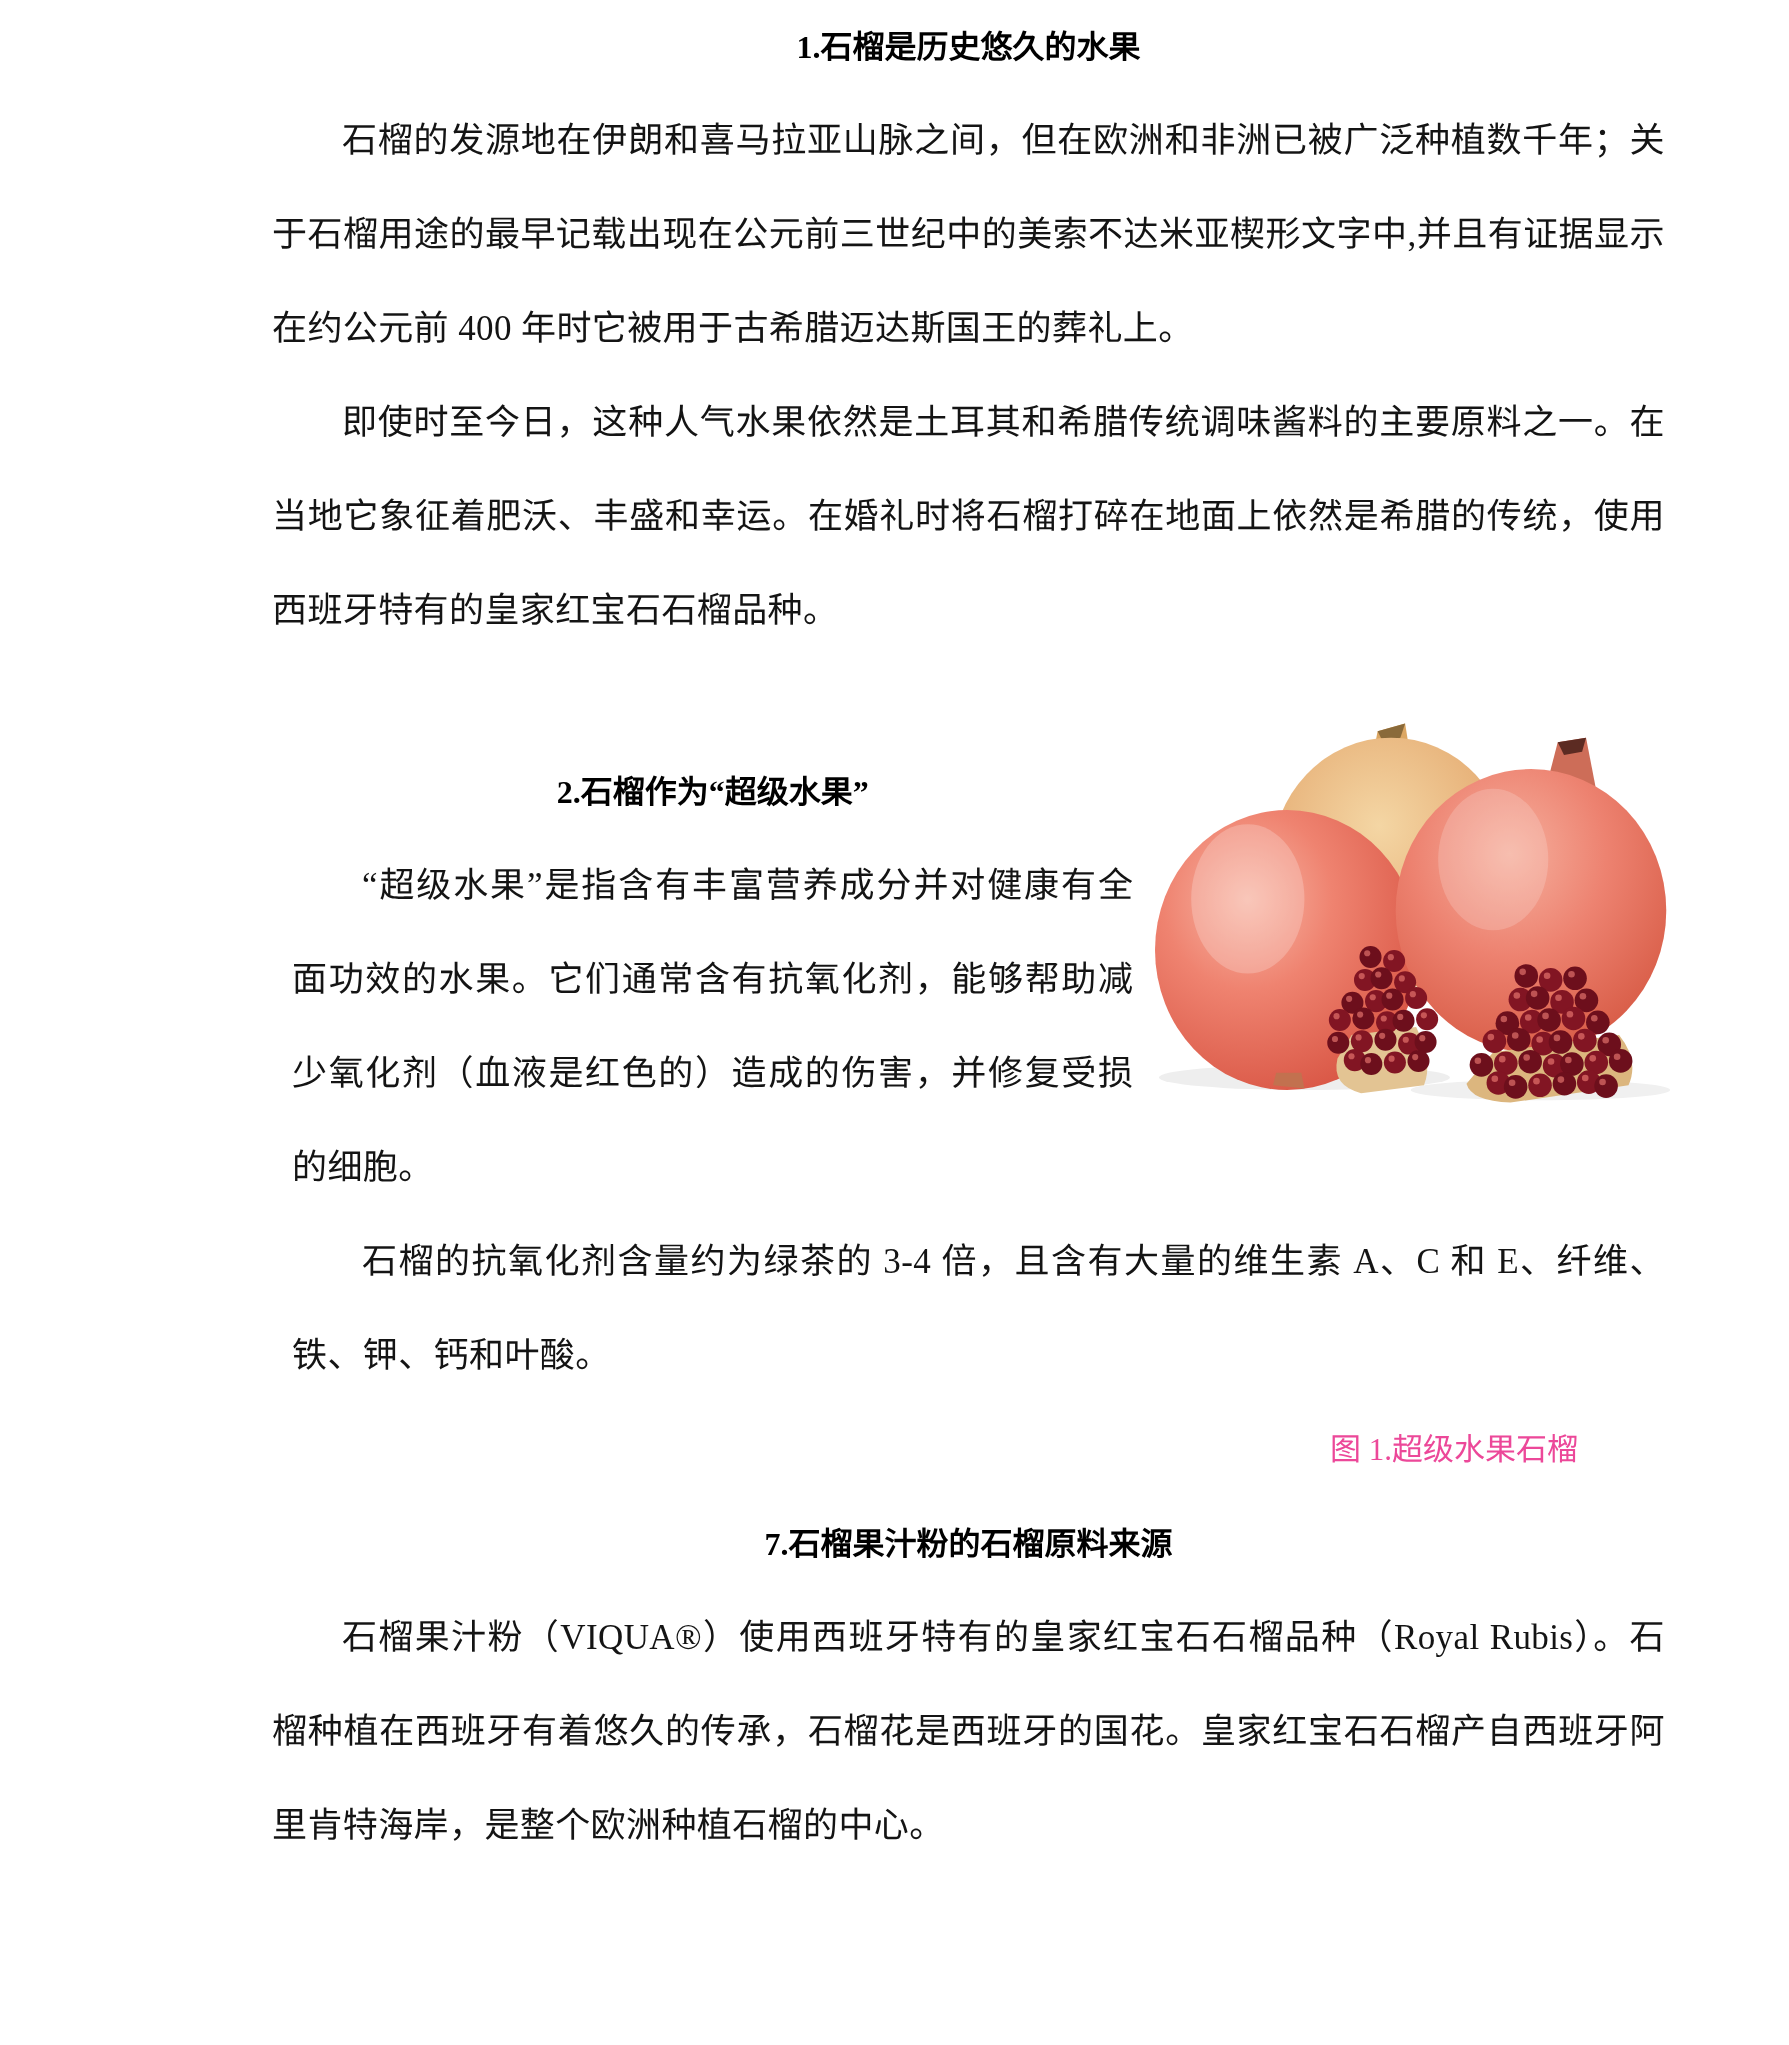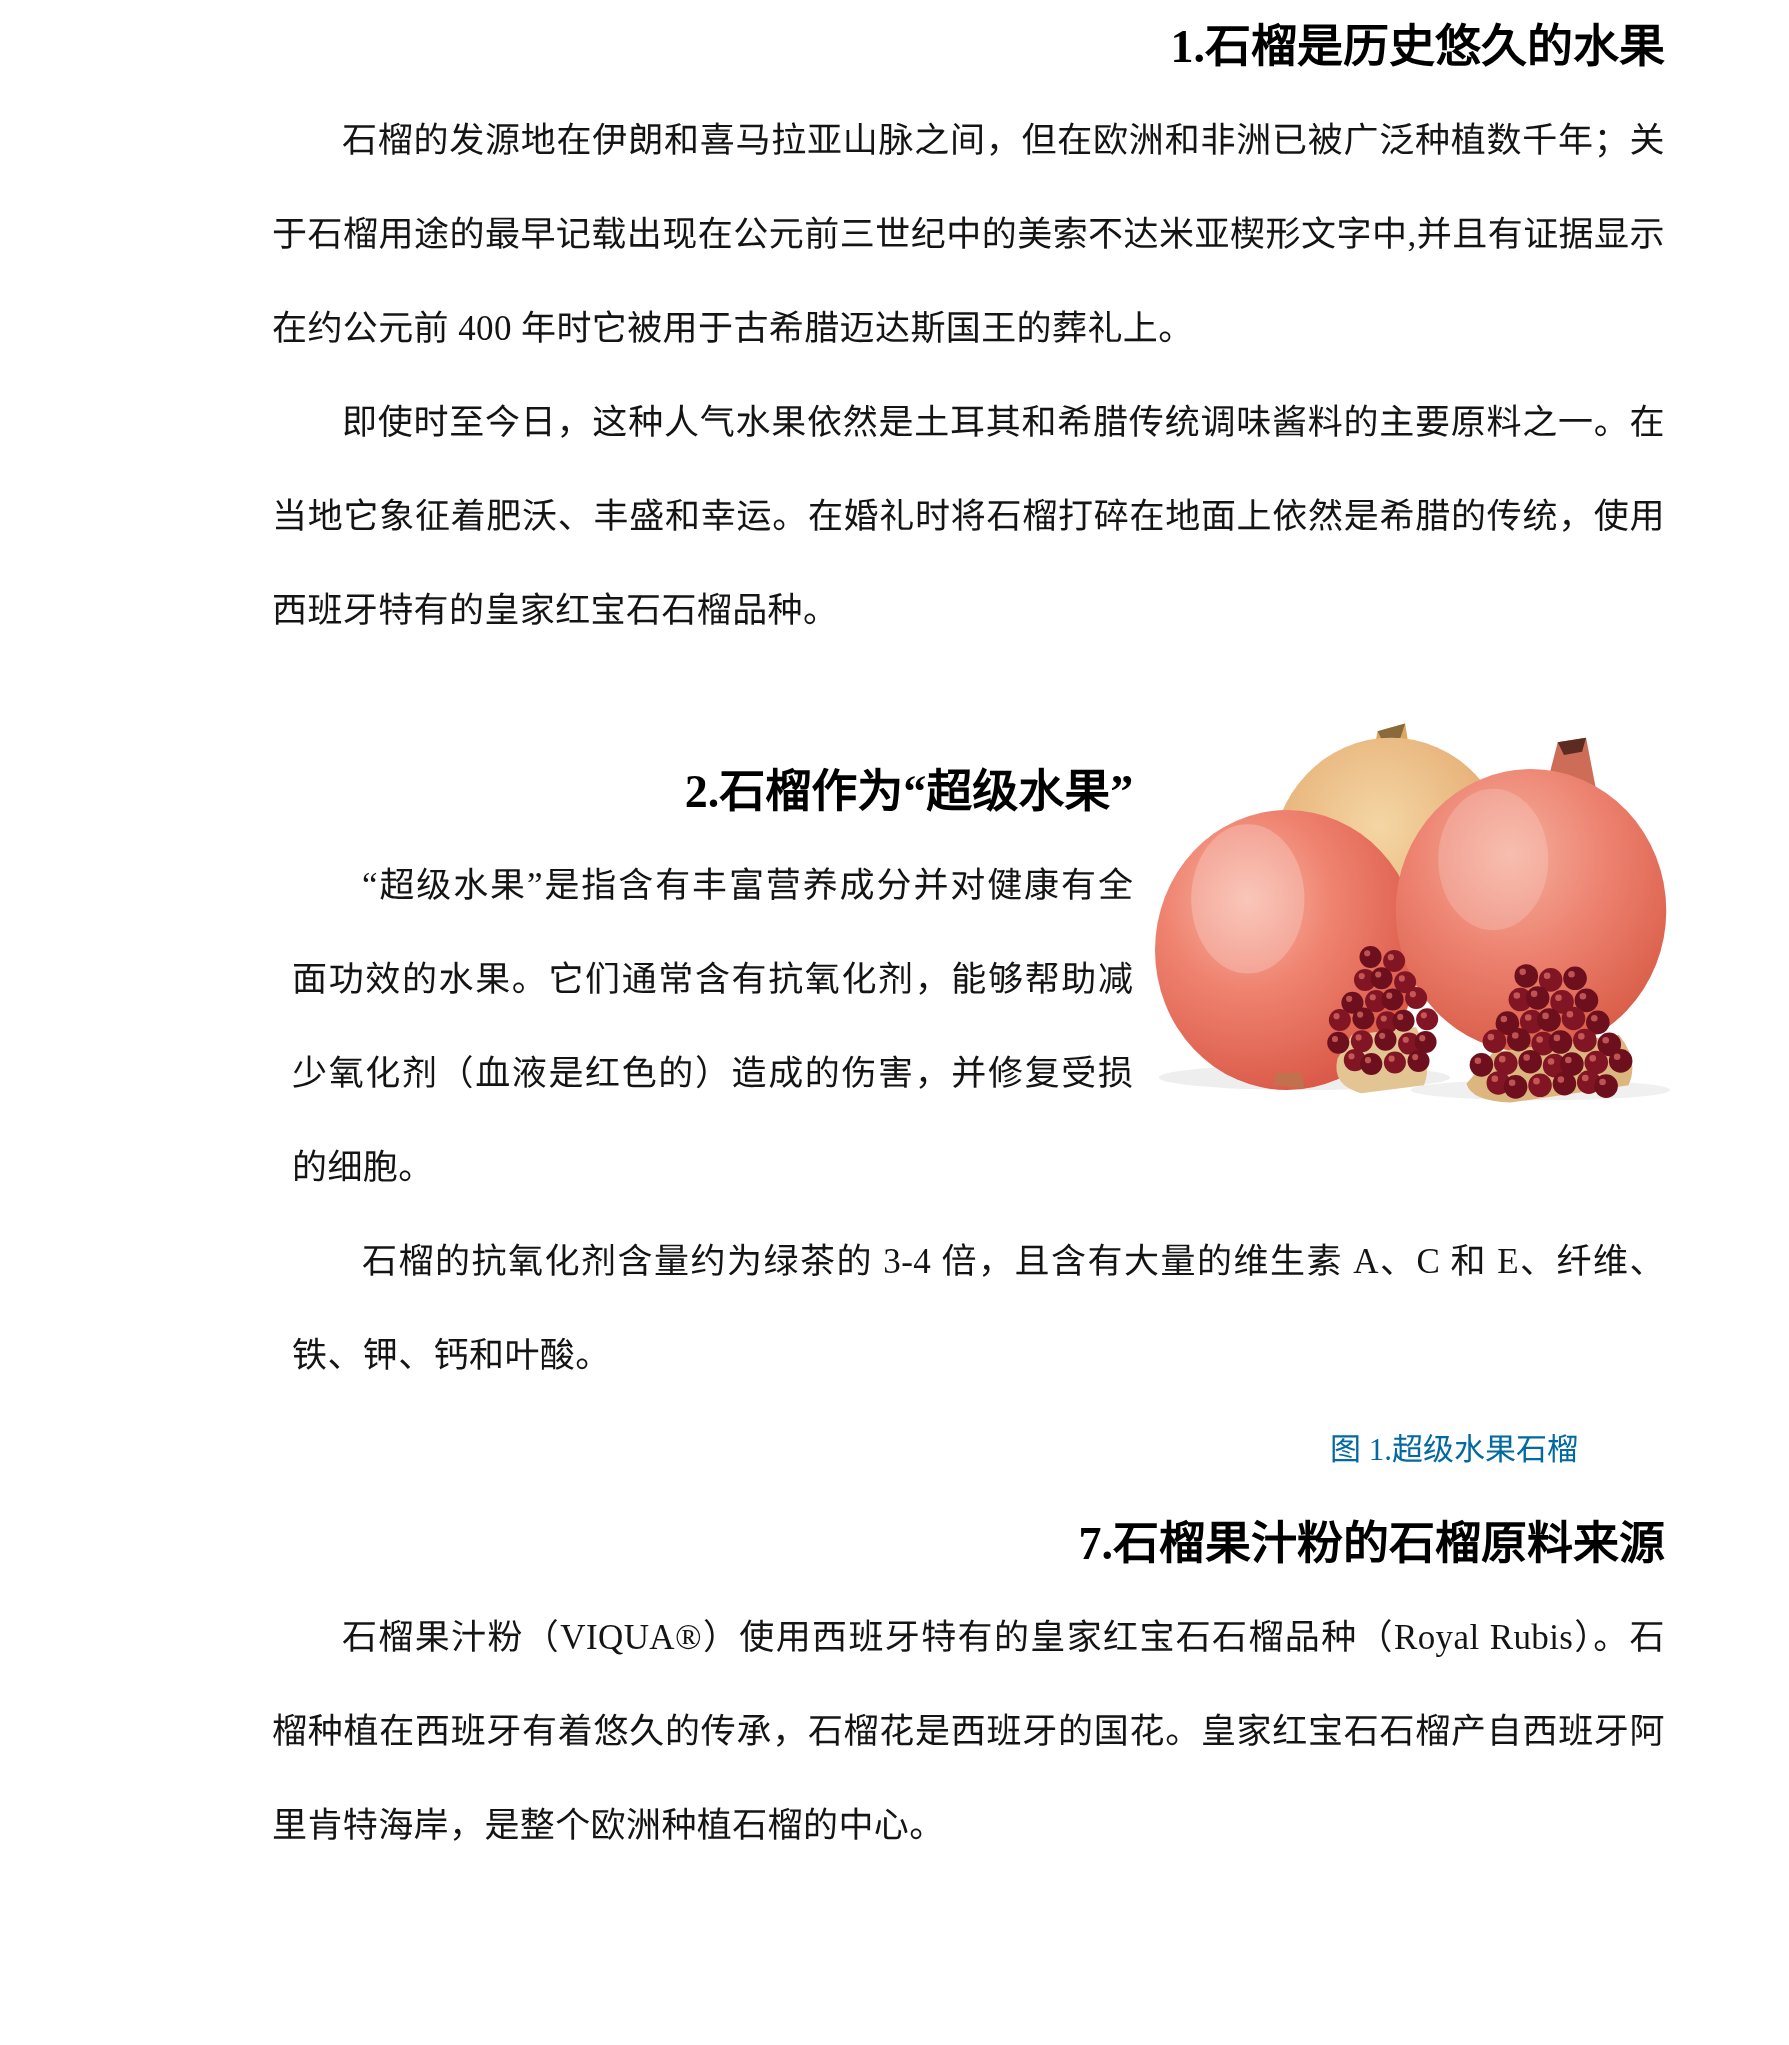--- a/index.html
+++ b/index.html
@@ -12,26 +12,26 @@
     width: 1789px;
     height: 2046px;
     box-sizing: border-box;
     padding: 0 124px 0 272px;
     background: #ffffff;
     overflow: hidden;
     color: #141414;
     font-family: "Liberation Serif", "DejaVu Serif", serif;
   }
   .sec-heading {
-    font-size: 46px;
+    font-size: 32px;
     font-weight: bold;
     color: #000000;
     line-height: 94px;
     margin: 0;
-    text-align: right;
+    text-align: center;
   }
   .body-para {
     font-size: 35px;
     line-height: 94px;
     margin: 0;
     text-align: justify;
     text-indent: 2em;
     letter-spacing: 0.4px;
   }
   .section-2 {
@@ -45,21 +45,21 @@
     margin: -31px -17.3px 15.7px 22px;
     background: #ffffff;
   }
   .figure-wrap svg { display: block; }
   .figure-caption {
     font-size: 31px;
     line-height: 94px;
     margin: 0;
     text-align: right;
     padding-right: 87px;
-    color: #0369a1;
+    color: #ec4899;
     clear: both;
   }
 </style>
 </head>
 <body>
 
 <div class="page">
 
   <h2 class="sec-heading">1.石榴是历史悠久的水果</h2>
 

